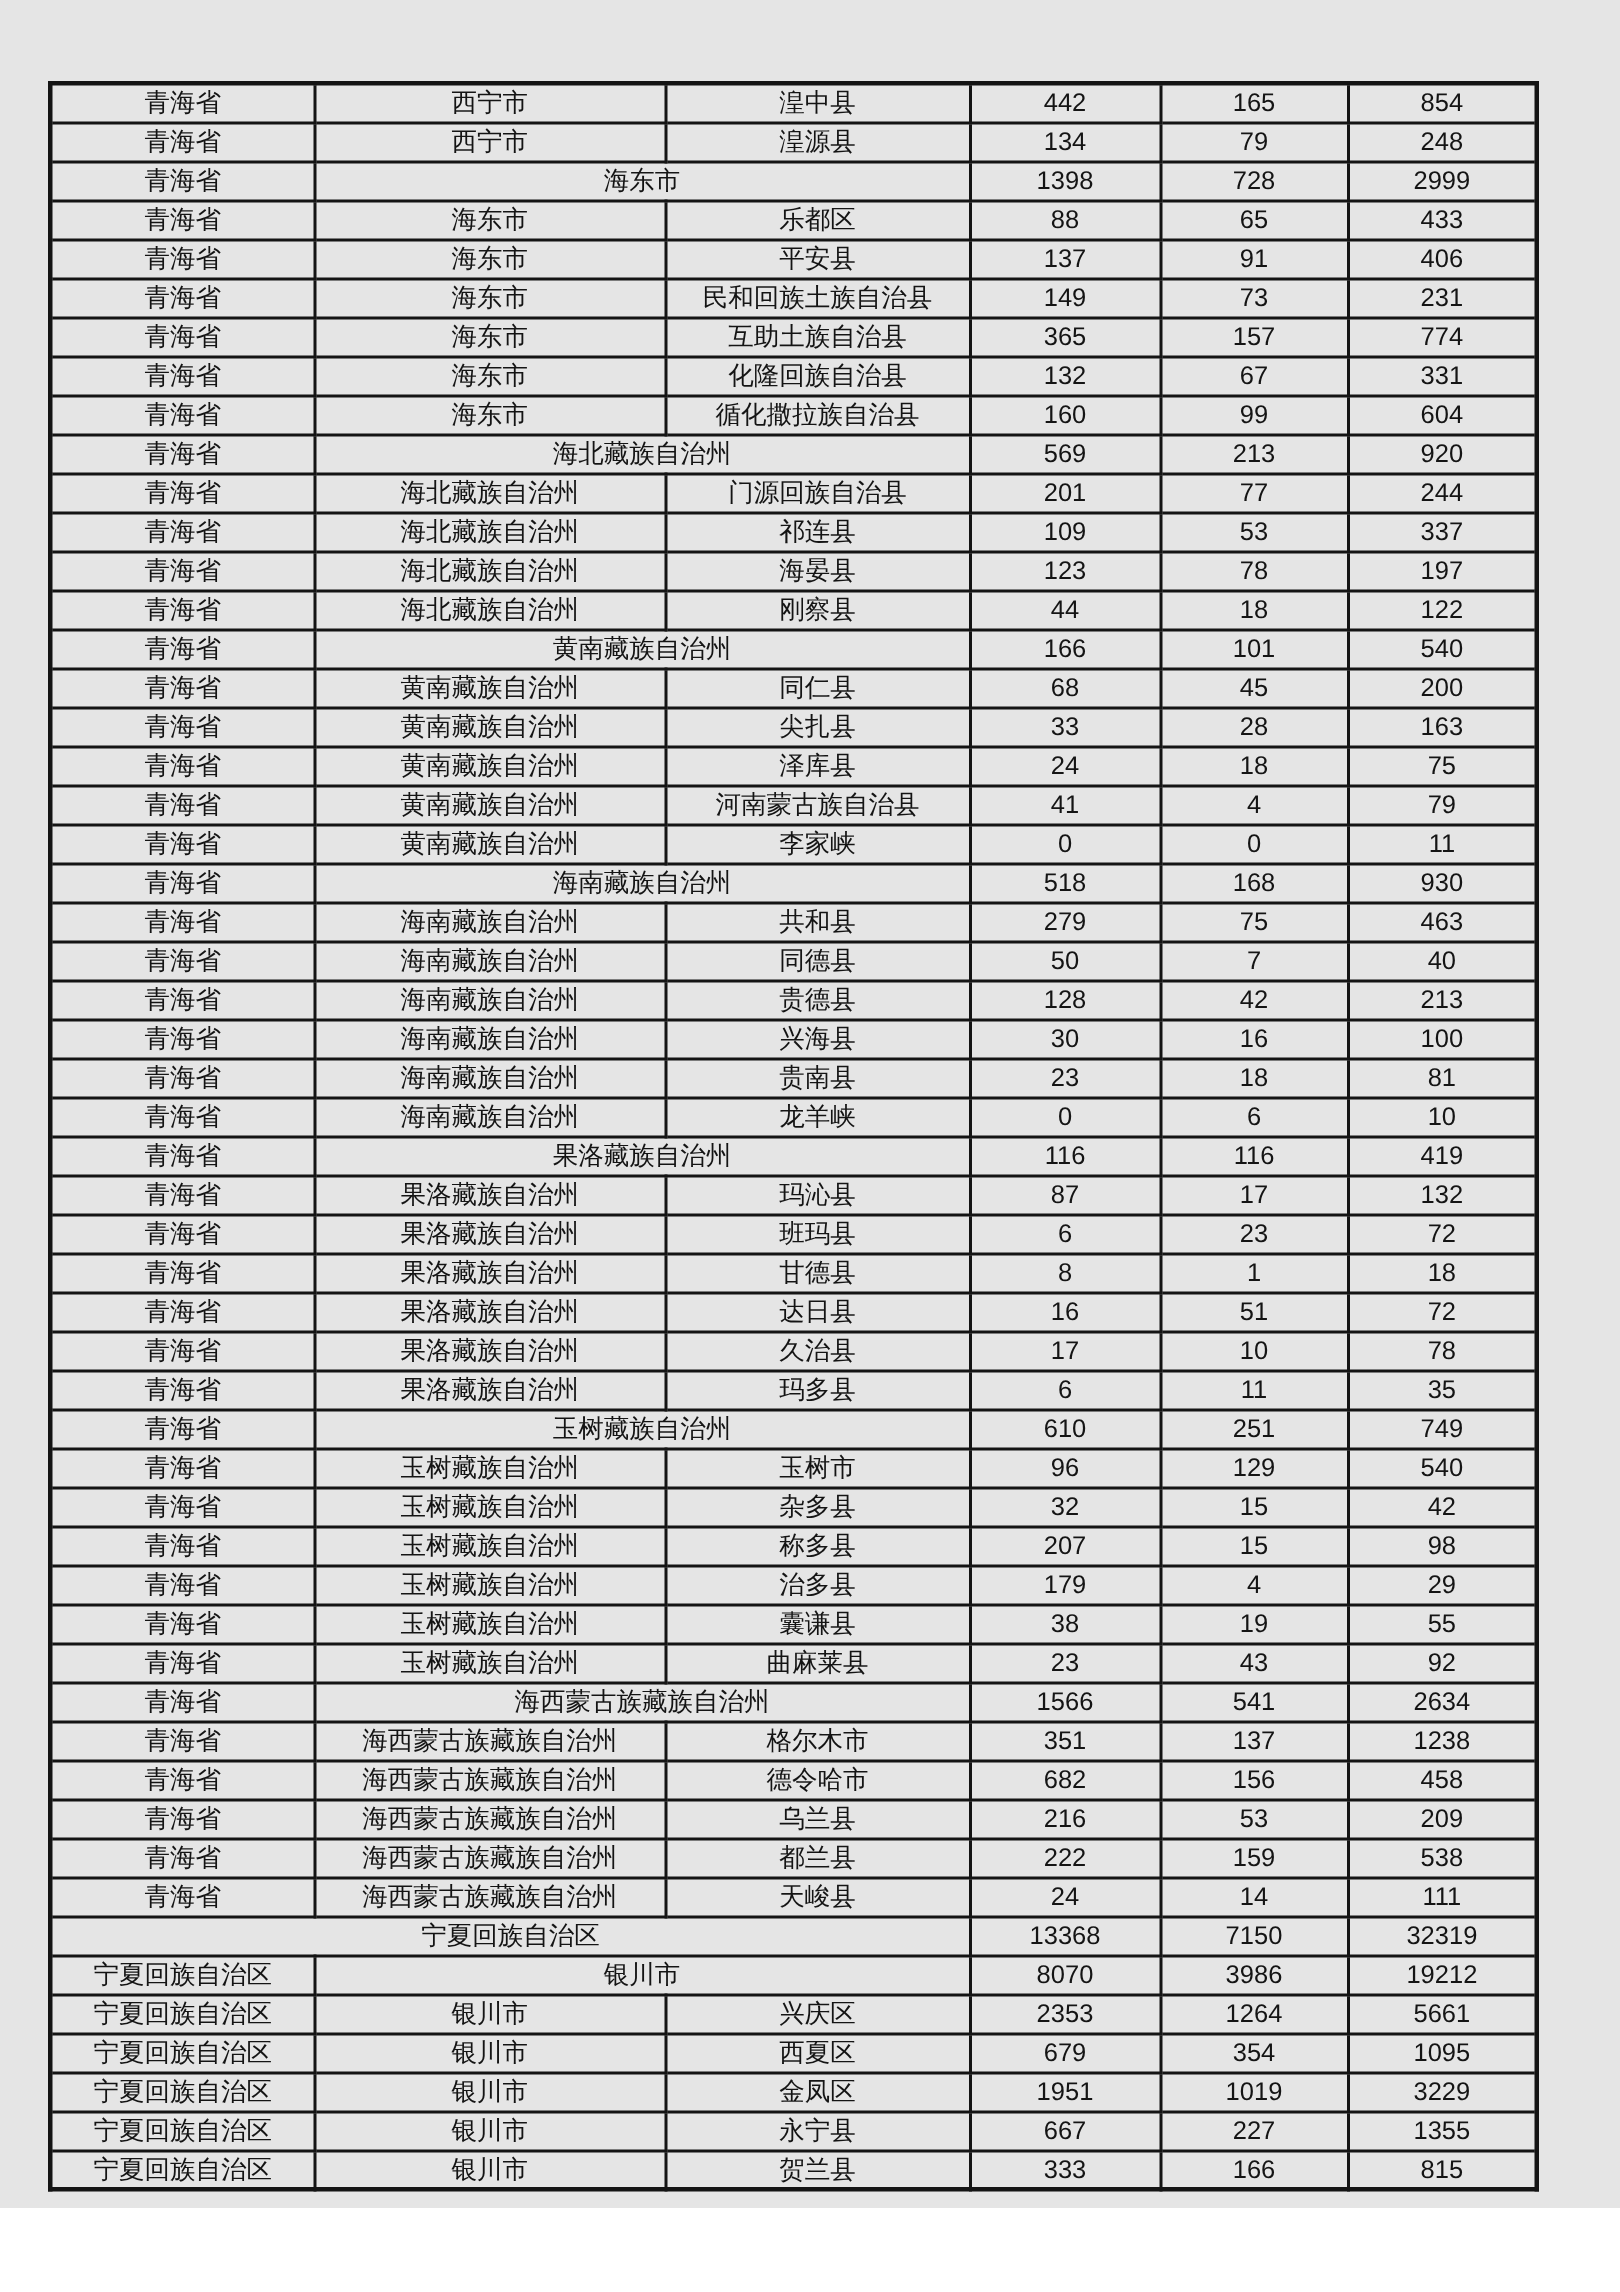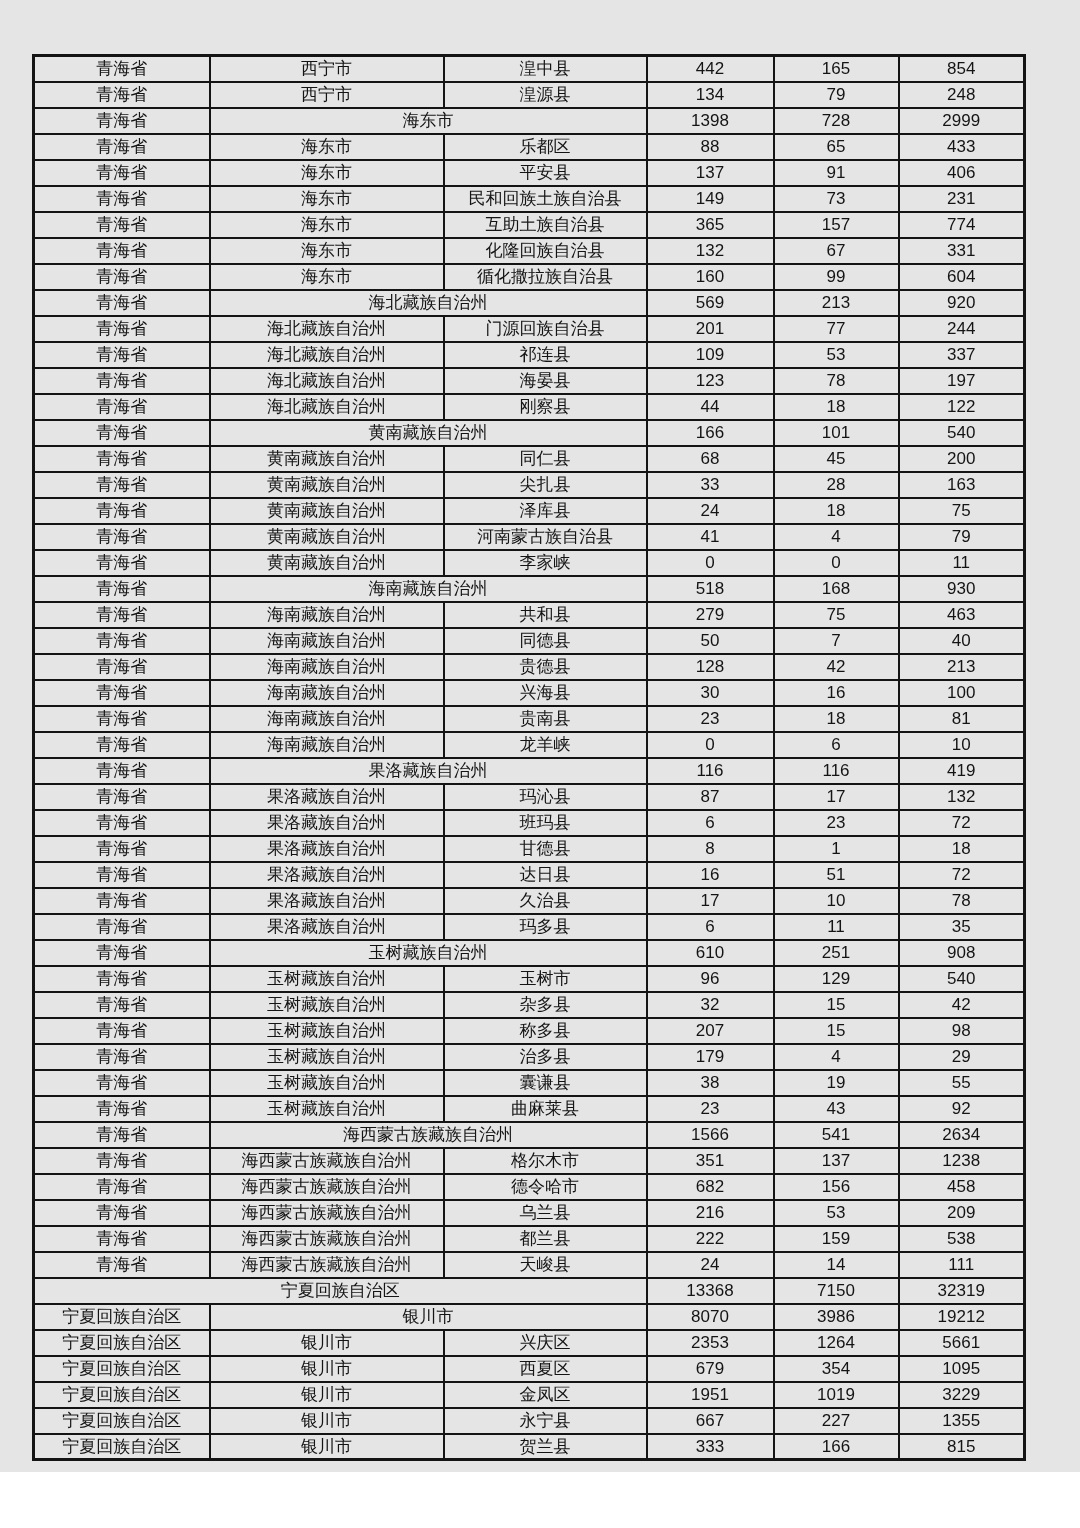--- a/index.html
+++ b/index.html
@@ -328,21 +328,21 @@
           <td>玛多县</td>
           <td>6</td>
           <td>11</td>
           <td>35</td>
         </tr>
         <tr>
           <td>青海省</td>
           <td colspan="2">玉树藏族自治州</td>
           <td>610</td>
           <td>251</td>
-          <td>908</td>
+          <td>749</td>
         </tr>
         <tr>
           <td>青海省</td>
           <td>玉树藏族自治州</td>
           <td>玉树市</td>
           <td>96</td>
           <td>129</td>
           <td>540</td>
         </tr>
         <tr>

